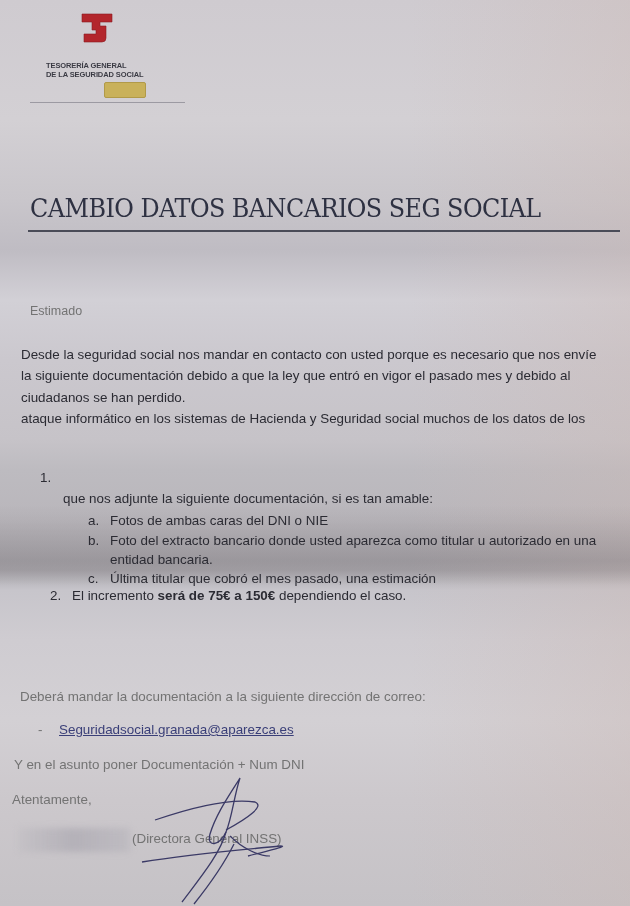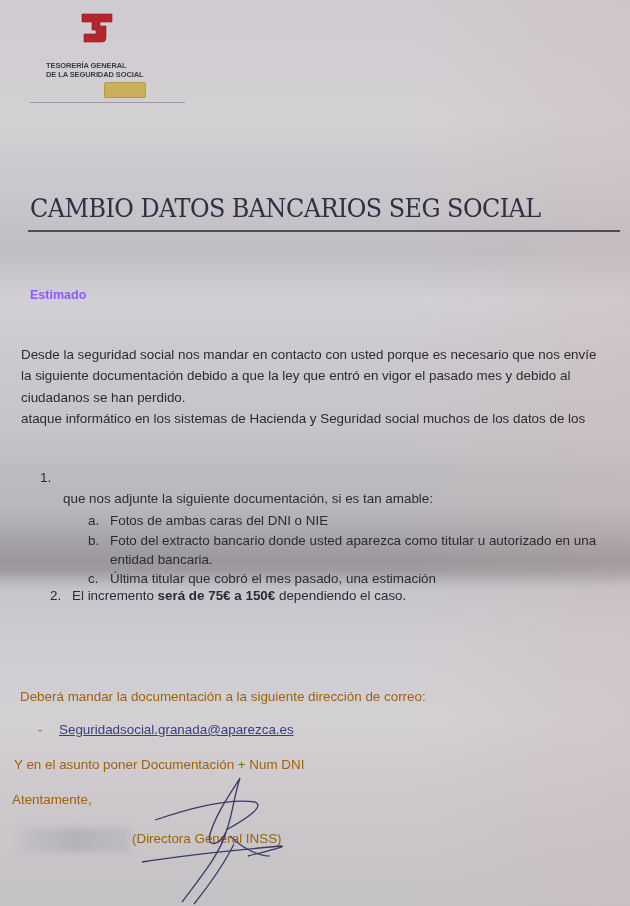--- a/index.html
+++ b/index.html
@@ -47,34 +47,34 @@
       position:absolute; left:30px; top:193px; margin:0;
       font-family:"DejaVu Serif", serif; font-weight:normal;
       font-size:26px; color:#2e3142; letter-spacing:-0.6px; transform:scaleX(0.92); transform-origin:left;
       white-space:nowrap;
     }
     .title-rule {
       position:absolute; left:28px; top:230px; width:592px; height:2px; background:#4a4c58;
     }
 
     .text { position:absolute; font-family:"Liberation Sans", sans-serif; font-size:13.2px; color:#2c2c34; white-space:nowrap; }
-    .greeting { left:30px; top:288px; font-size:12.5px; font-weight:bold; color:#8b5cf6; }
+    .greeting { left:30px; top:304px; font-size:12.5px; font-weight:normal; color:#737373; }
 
     .para { position:absolute; left:21px; top:344px; width:600px; font-family:"Liberation Sans", sans-serif; font-size:13.4px; line-height:21.3px; color:#2b2b33; }
     .para div { white-space:nowrap; }
 
     .list { position:absolute; left:40px; top:470px; width:585px; font-family:"Liberation Sans", sans-serif; font-size:13.4px; color:#2b2b33; }
     .li { position:relative; white-space:nowrap; }
     .num { position:absolute; left:0; }
     .li-text { position:absolute; left:23px; }
     .sub { position:absolute; white-space:nowrap; }
     .sub-letter { position:absolute; left:0; }
     .sub-text { position:absolute; left:22px;text-align:center; }
 
-    .closing { position:absolute; font-family:"Liberation Sans", sans-serif; font-size:13.4px; color:#a16207; white-space:nowrap; }
+    .closing { position:absolute; font-family:"Liberation Sans", sans-serif; font-size:13.4px; color:#737373; white-space:nowrap; }
     .email { color:#3a3f78; text-decoration:underline; }
 
     .redacted {
       position:absolute; left:18px; top:828px; width:112px; height:24px;
       background:linear-gradient(90deg, rgba(180,178,185,0.2), rgba(175,172,180,0.8), rgba(180,178,185,0.5));
       filter:blur(3px);
     }
     .signature { position:absolute; left:130px; top:774px; width:180px; height:132px; }
   </style>
 </head>

